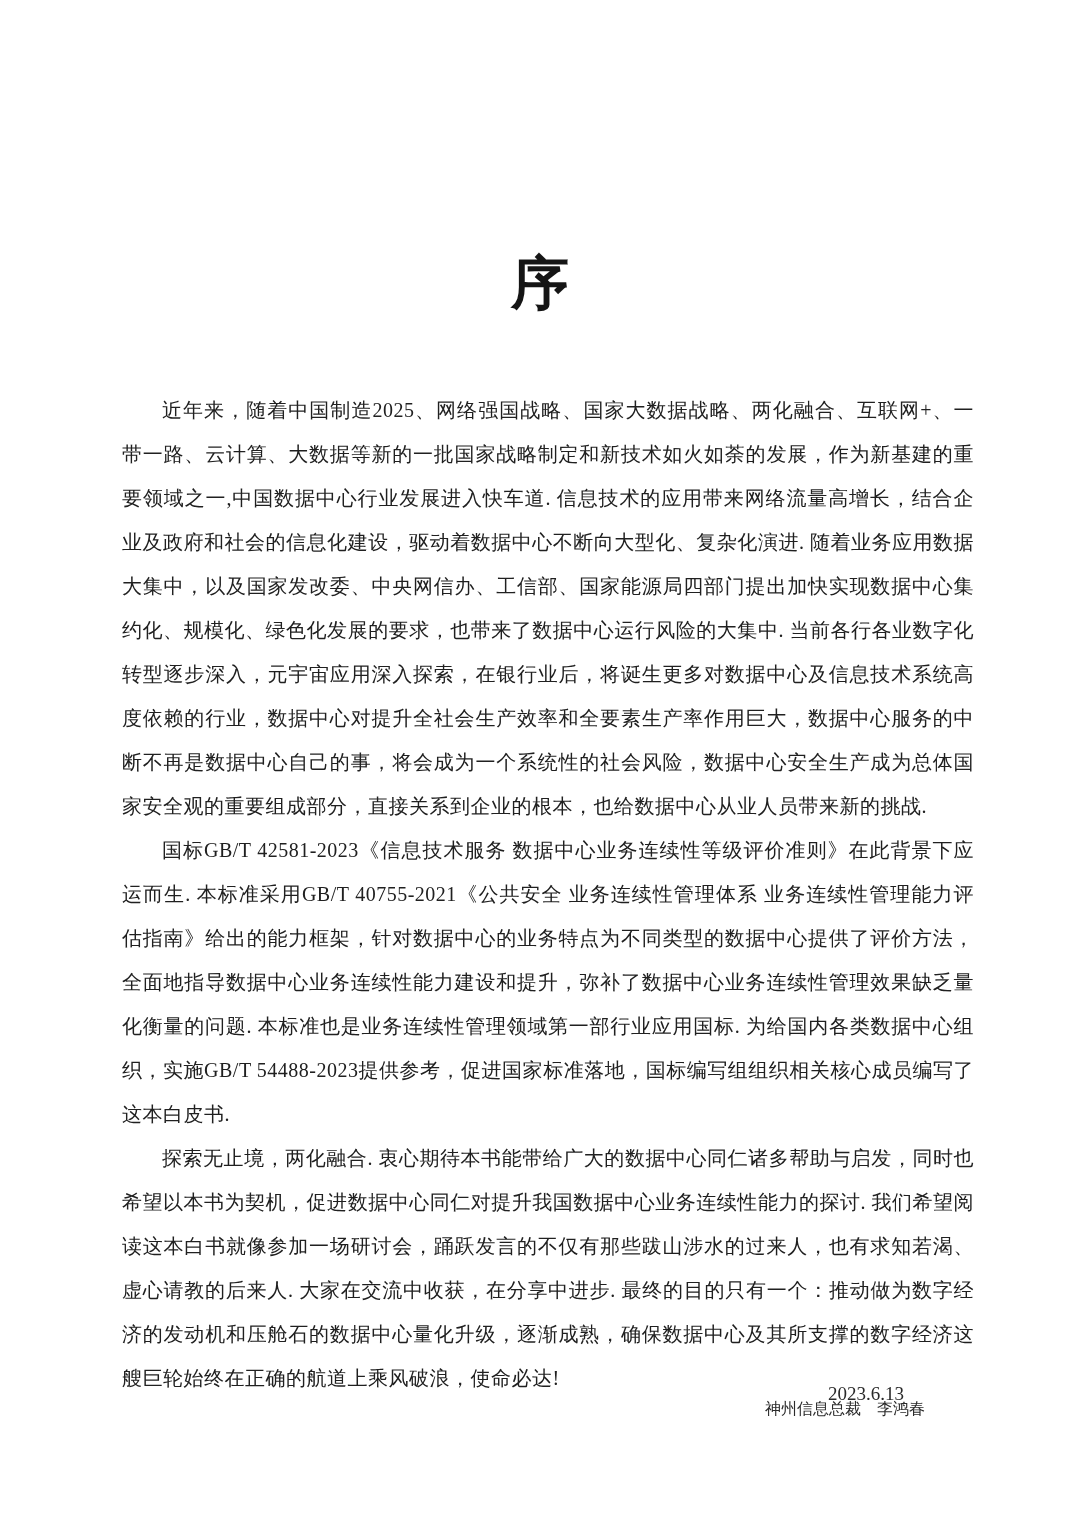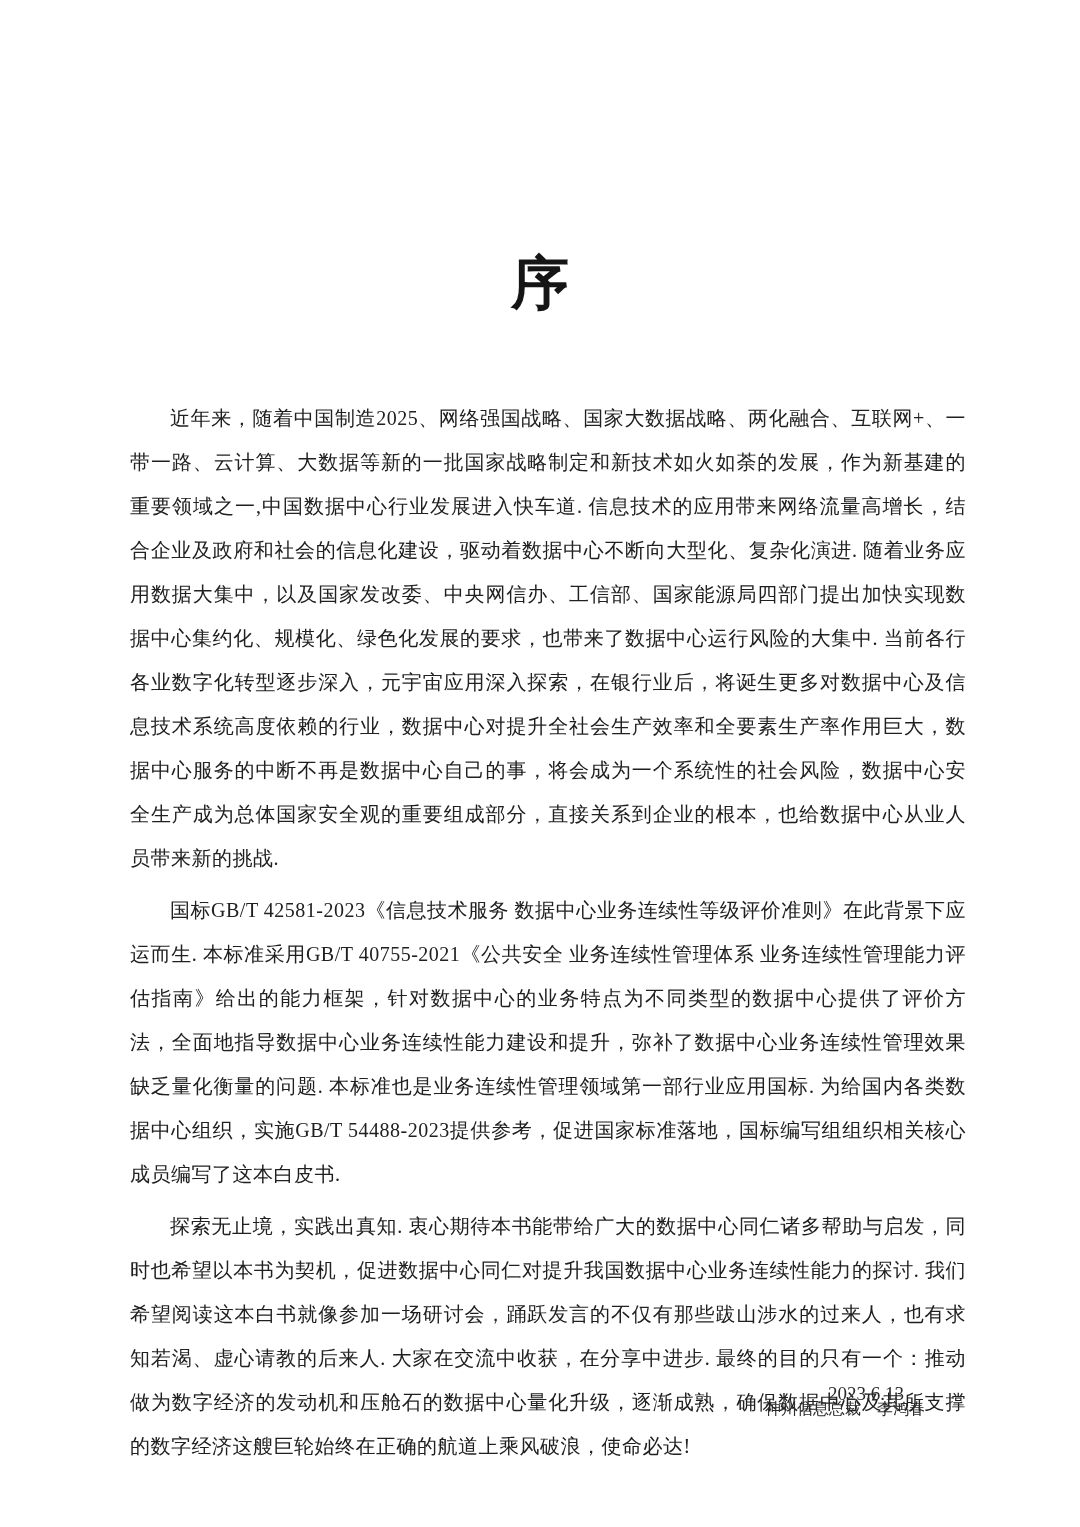--- a/index.html
+++ b/index.html
@@ -34,21 +34,21 @@
     top: 388px;
     left: 122px;
     width: 852px;
     font-size: 20px;
     line-height: 44px;
     text-align: justify;
     letter-spacing: 0.5px;
     color: #202020;
   }
   .preface-body p {
-    margin: 8px;
+    margin: 0;
     padding: 0;
     text-indent: 2em;
   }
   .signature-line {
     position: absolute;
     top: 1394px;
     left: 0;
     right: 155px;
     text-align: right;
     font-size: 16px;
@@ -69,19 +69,19 @@
 </style>
 </head>
 <body>
 
 <div class="page">
   <h1 class="doc-title">序</h1>
 
   <div class="preface-body" id="preface-body">
       <p>近年来，随着中国制造2025、网络强国战略、国家大数据战略、两化融合、互联网+、一带一路、云计算、大数据等新的一批国家战略制定和新技术如火如荼的发展，作为新基建的重要领域之一,中国数据中心行业发展进入快车道. 信息技术的应用带来网络流量高增长，结合企业及政府和社会的信息化建设，驱动着数据中心不断向大型化、复杂化演进. 随着业务应用数据大集中，以及国家发改委、中央网信办、工信部、国家能源局四部门提出加快实现数据中心集约化、规模化、绿色化发展的要求，也带来了数据中心运行风险的大集中. 当前各行各业数字化转型逐步深入，元宇宙应用深入探索，在银行业后，将诞生更多对数据中心及信息技术系统高度依赖的行业，数据中心对提升全社会生产效率和全要素生产率作用巨大，数据中心服务的中断不再是数据中心自己的事，将会成为一个系统性的社会风险，数据中心安全生产成为总体国家安全观的重要组成部分，直接关系到企业的根本，也给数据中心从业人员带来新的挑战.</p>
       <p>国标GB/T 42581-2023《信息技术服务 数据中心业务连续性等级评价准则》在此背景下应运而生. 本标准采用GB/T 40755-2021《公共安全 业务连续性管理体系 业务连续性管理能力评估指南》给出的能力框架，针对数据中心的业务特点为不同类型的数据中心提供了评价方法，全面地指导数据中心业务连续性能力建设和提升，弥补了数据中心业务连续性管理效果缺乏量化衡量的问题. 本标准也是业务连续性管理领域第一部行业应用国标. 为给国内各类数据中心组织，实施GB/T 54488-2023提供参考，促进国家标准落地，国标编写组组织相关核心成员编写了这本白皮书.</p>
-      <p>探索无止境，实践出真知. 衷心期待本书能带给广大的数据中心同仁诸多帮助与启发，同时也希望以本书为契机，促进数据中心同仁对提升我国数据中心业务连续性能力的探讨. 我们希望阅读这本白书就像参加一场研讨会，踊跃发言的不仅有那些跋山涉水的过来人，也有求知若渴、虚心请教的后来人. 大家在交流中收获，在分享中进步. 最终的目的只有一个：推动做为数字经济的发动机和压舱石的数据中心量化升级，逐渐成熟，确保数据中心及其所支撑的数字经济这艘巨轮始终在正确的航道上乘风破浪，使命必达!</p>
+      <p>探索无止境，两化融合. 衷心期待本书能带给广大的数据中心同仁诸多帮助与启发，同时也希望以本书为契机，促进数据中心同仁对提升我国数据中心业务连续性能力的探讨. 我们希望阅读这本白书就像参加一场研讨会，踊跃发言的不仅有那些跋山涉水的过来人，也有求知若渴、虚心请教的后来人. 大家在交流中收获，在分享中进步. 最终的目的只有一个：推动做为数字经济的发动机和压舱石的数据中心量化升级，逐渐成熟，确保数据中心及其所支撑的数字经济这艘巨轮始终在正确的航道上乘风破浪，使命必达!</p>
     </div>
 
   <div class="signature-line">神州信息总裁　李鸿春</div>
 
   <div class="date-line">2023.6.13</div>
 </div>
 
 </body></html>

